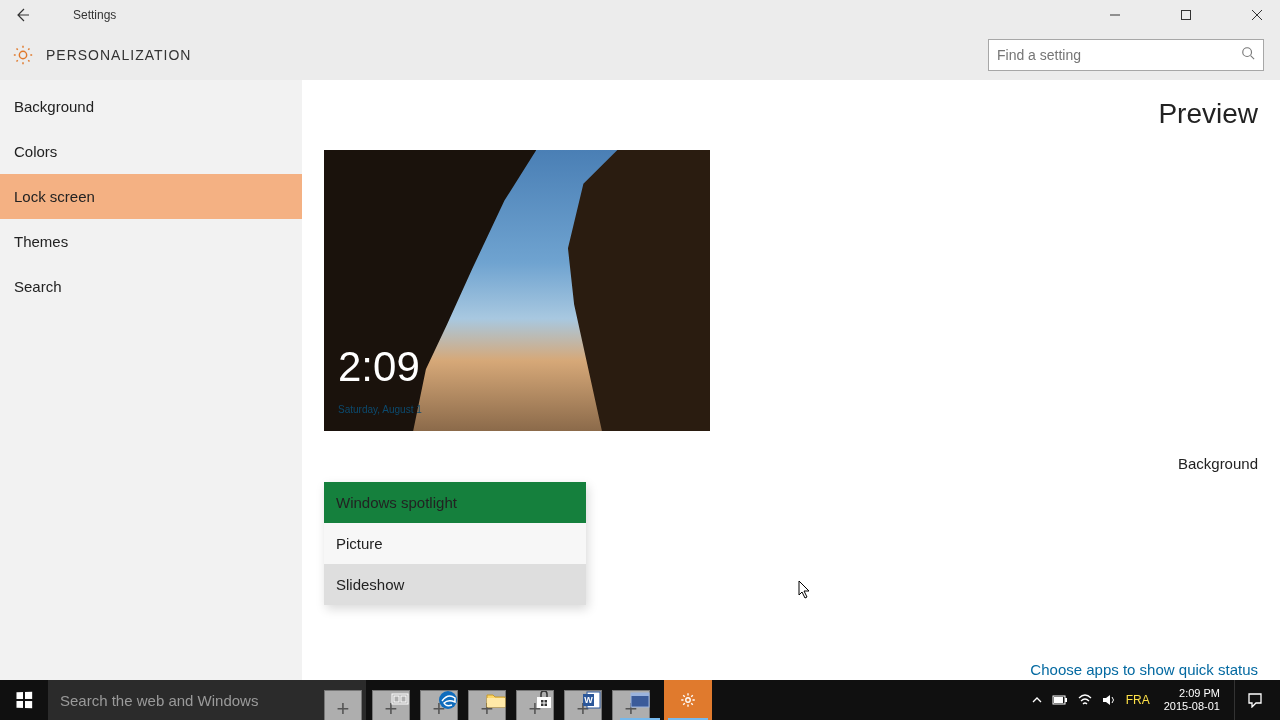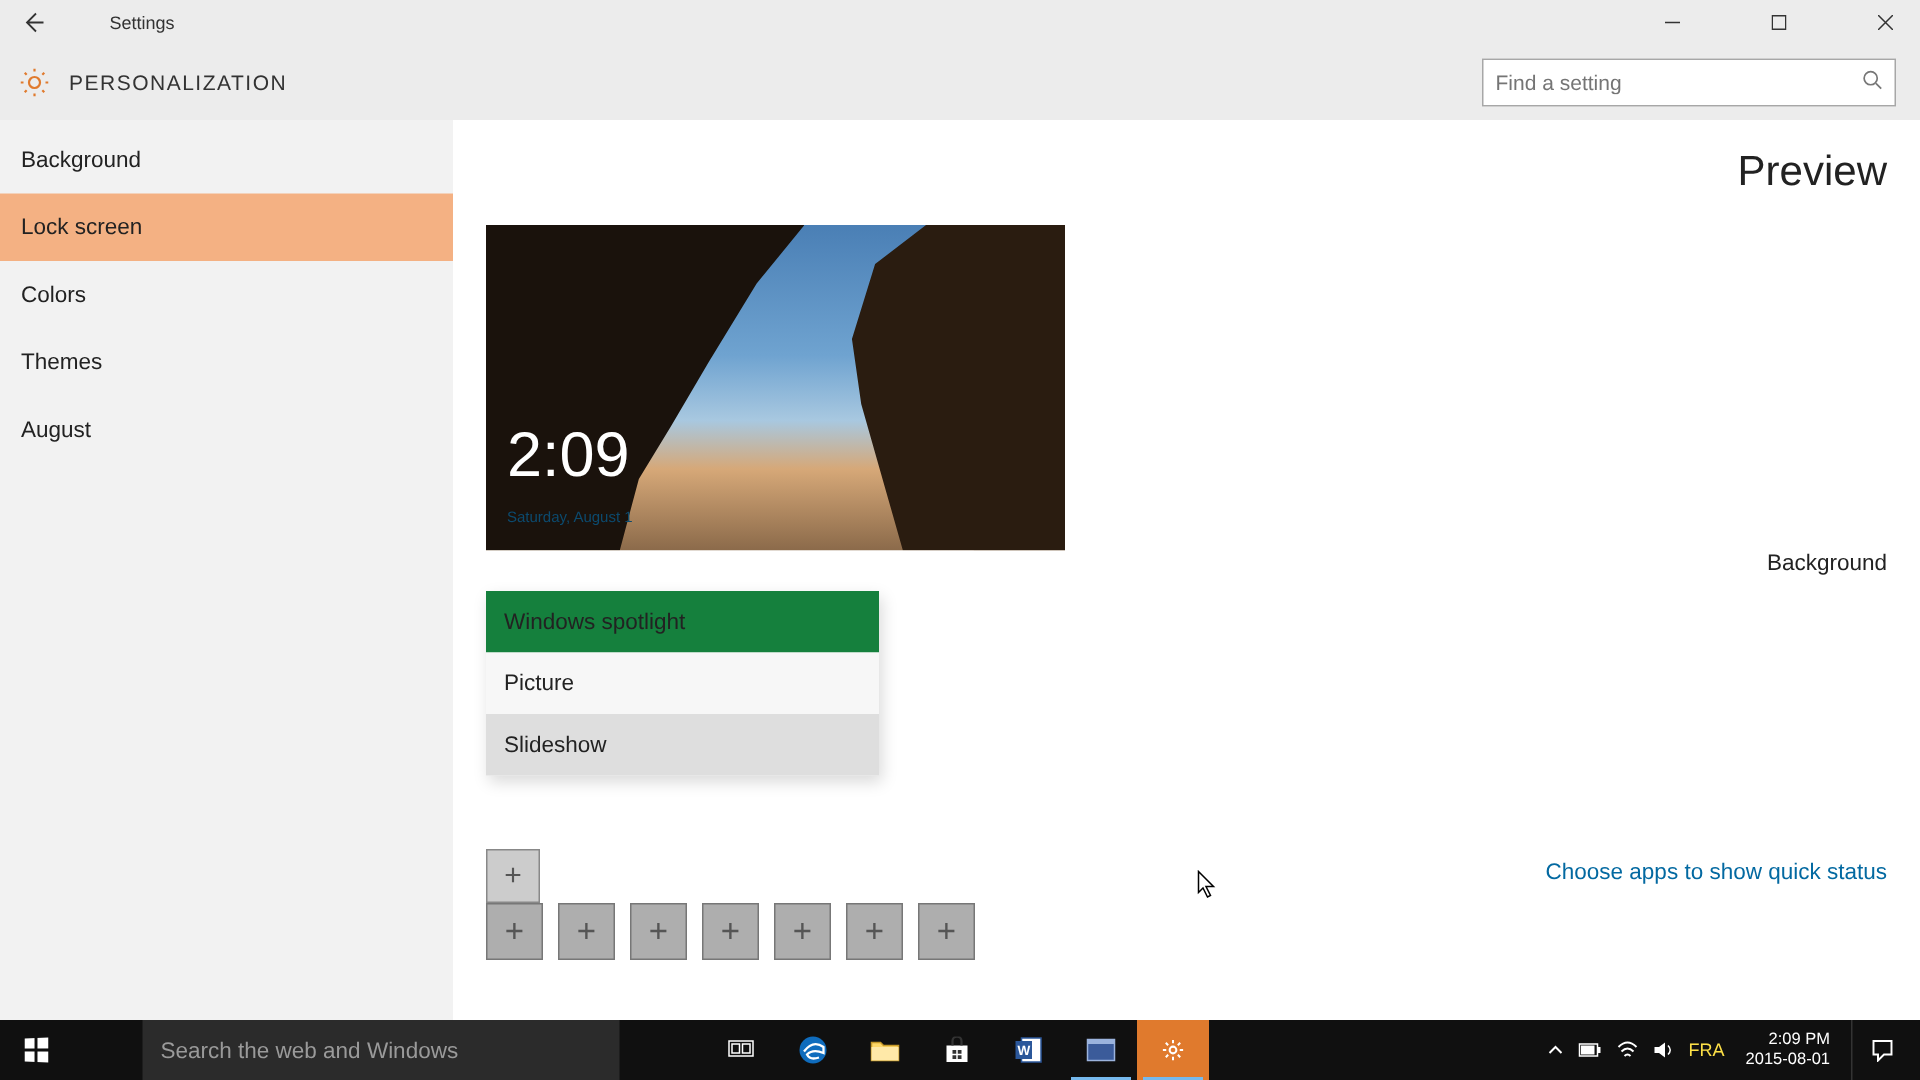--- a/index.html
+++ b/index.html
@@ -26,21 +26,21 @@
 
   
   .body { display:flex; height: calc(680px - 80px); text-align: right; }
   .sidebar { width: 302px; background:#f2f2f2; padding-top: 4px; }
   .sidebar .item { height:45px; display:flex; align-items:center; padding-left:14px; font-size:15px; color:#222; }
   .sidebar .item.selected { background:#f4b183; }
 
   .content { flex:1; padding: 18px 22px; position:relative; background:#fff; }
   .content h1 { font-size: 28px; font-weight: 400; color:#222; margin-bottom: 20px; }
 
-  .preview-box { width: 386px; height: 217px; position:relative; overflow:hidden; }
+  .preview-box { width: 386px; height: 281px; position:relative; overflow:hidden; margin-bottom: 24px; }
   .preview-sky { position:absolute; inset:0; background: linear-gradient(#4a7fb5 0%, #6fa3d0 40%, #a8c8e0 60%, #d6a878 75%, #8b6a4a 100%); }
   .cave-left { position:absolute; left:0; top:0; width:55%; height:100%; background:#1a120c; clip-path: polygon(0 0, 100% 0, 85% 18%, 70% 42%, 58% 62%, 48% 78%, 42% 100%, 0 100%); }
   .cave-right { position:absolute; right:0; top:0; width:40%; height:100%; background:#2a1c10; clip-path: polygon(100% 0, 100% 100%, 30% 100%, 22% 80%, 12% 55%, 8% 35%, 18% 12%, 40% 0); }
   .cave-right2 { position:absolute; right:0; top:0; width:35%; height:100%; background:#6b4d2a; clip-path: polygon(100% 0, 100% 100%, 55% 100%, 45% 75%, 35% 50%, 45% 25%, 65% 0); }
   .preview-box .time { position:absolute; left:14px; bottom:40px; color:#fff; font-size:42px; font-weight:300; }
   .preview-box .date { position:absolute; left:14px; bottom:16px; color:#0c4a6e; font-size:10px; font-weight:400; }
 
   .field-label { font-size:15px; color:#222; margin-bottom:10px; }
 
   .dropdown { width:262px; background:#fff; position:relative; z-index:10; box-shadow: 2px 4px 10px rgba(0,0,0,0.15); }
@@ -50,21 +50,21 @@
 
   .behind-box { position:absolute; left:22px; top:486px; width:36px; height:36px; background:#ccc; border:1px solid #888; display:flex; align-items:center; justify-content:center; color:#555; font-size:20px; }
 
   .section-label { font-size:15px; color:#0369a1; margin-top: 56px; margin-bottom:12px; }
   .tiles { display:flex; gap:10px; }
   .tile { width:38px; height:38px; background:#aeaeae; border:1px solid #777; display:flex; align-items:center; justify-content:center; color:#555; font-size:22px; font-weight:300; }
 
   .cursor { position:absolute; left:496px; top:500px; pointer-events:none; z-index:50; }
 
   
-  .taskbar { width:1280px; height:40px; background:#101010; display:flex; align-items:center; color:#fff;gap:47px; }
+  .taskbar { width:1280px; height:40px; background:#101010; display:flex; align-items:center; color:#fff; }
   .start-btn { width:48px; height:40px; display:flex; align-items:center; justify-content:center; }
   .winlogo { display:grid; grid-template-columns: 1fr 1fr; grid-template-rows:1fr 1fr; gap:2px; width:16px; height:16px; transform: perspective(40px) rotateY(-12deg); }
   .winlogo div { background:#fff; }
   .search-bar { width:318px; height:40px; background:#2b2b2b; display:flex; align-items:center; padding-left:12px; color:#9a9a9a; font-size:15px; }
   .task-icons { display:flex; height:40px; margin-left:10px; }
   .task-icon { width:48px; height:40px; display:flex; align-items:center; justify-content:center; position:relative; }
   .task-icon.active::after { content:""; position:absolute; bottom:0; left:4px; right:4px; height:2px; background:#76b9ed; }
   .task-icon.orange { background:#e07a2d; }
   .taskbar .spacer { flex:1; }
   .tray { display:flex; align-items:center; gap:10px; padding-right:6px; height:40px; }
@@ -120,31 +120,31 @@
           </svg>
       </span>
     </div>
   </div>
 
   <div class="body">
     <div class="sidebar">
       <div class="item">
           <span>Background</span>
         </div>
+      <div class="item">
+          <span>Colors</span>
+        </div>
       <div class="item selected">
           <span>Lock screen</span>
         </div>
       <div class="item">
-          <span>Colors</span>
-        </div>
-      <div class="item">
           <span>Themes</span>
         </div>
       <div class="item">
-          <span>August</span>
+          <span>Search</span>
         </div>
     </div>
 
     <div class="content">
       <h1>Preview</h1>
 
       <div class="preview-box">
         <div class="preview-sky"></div>
         <div class="cave-right2"></div>
         <div class="cave-right"></div>

